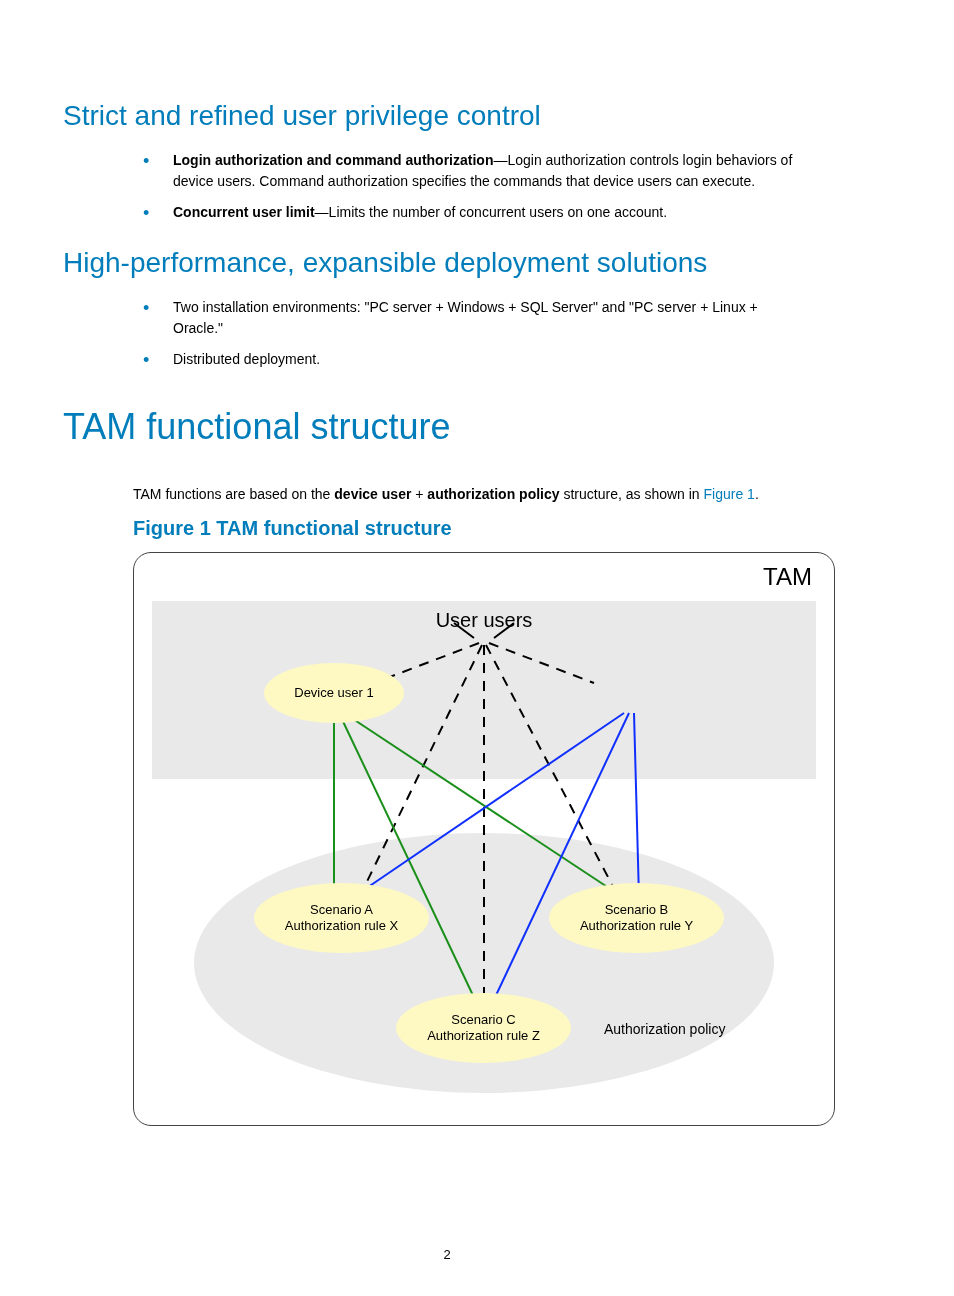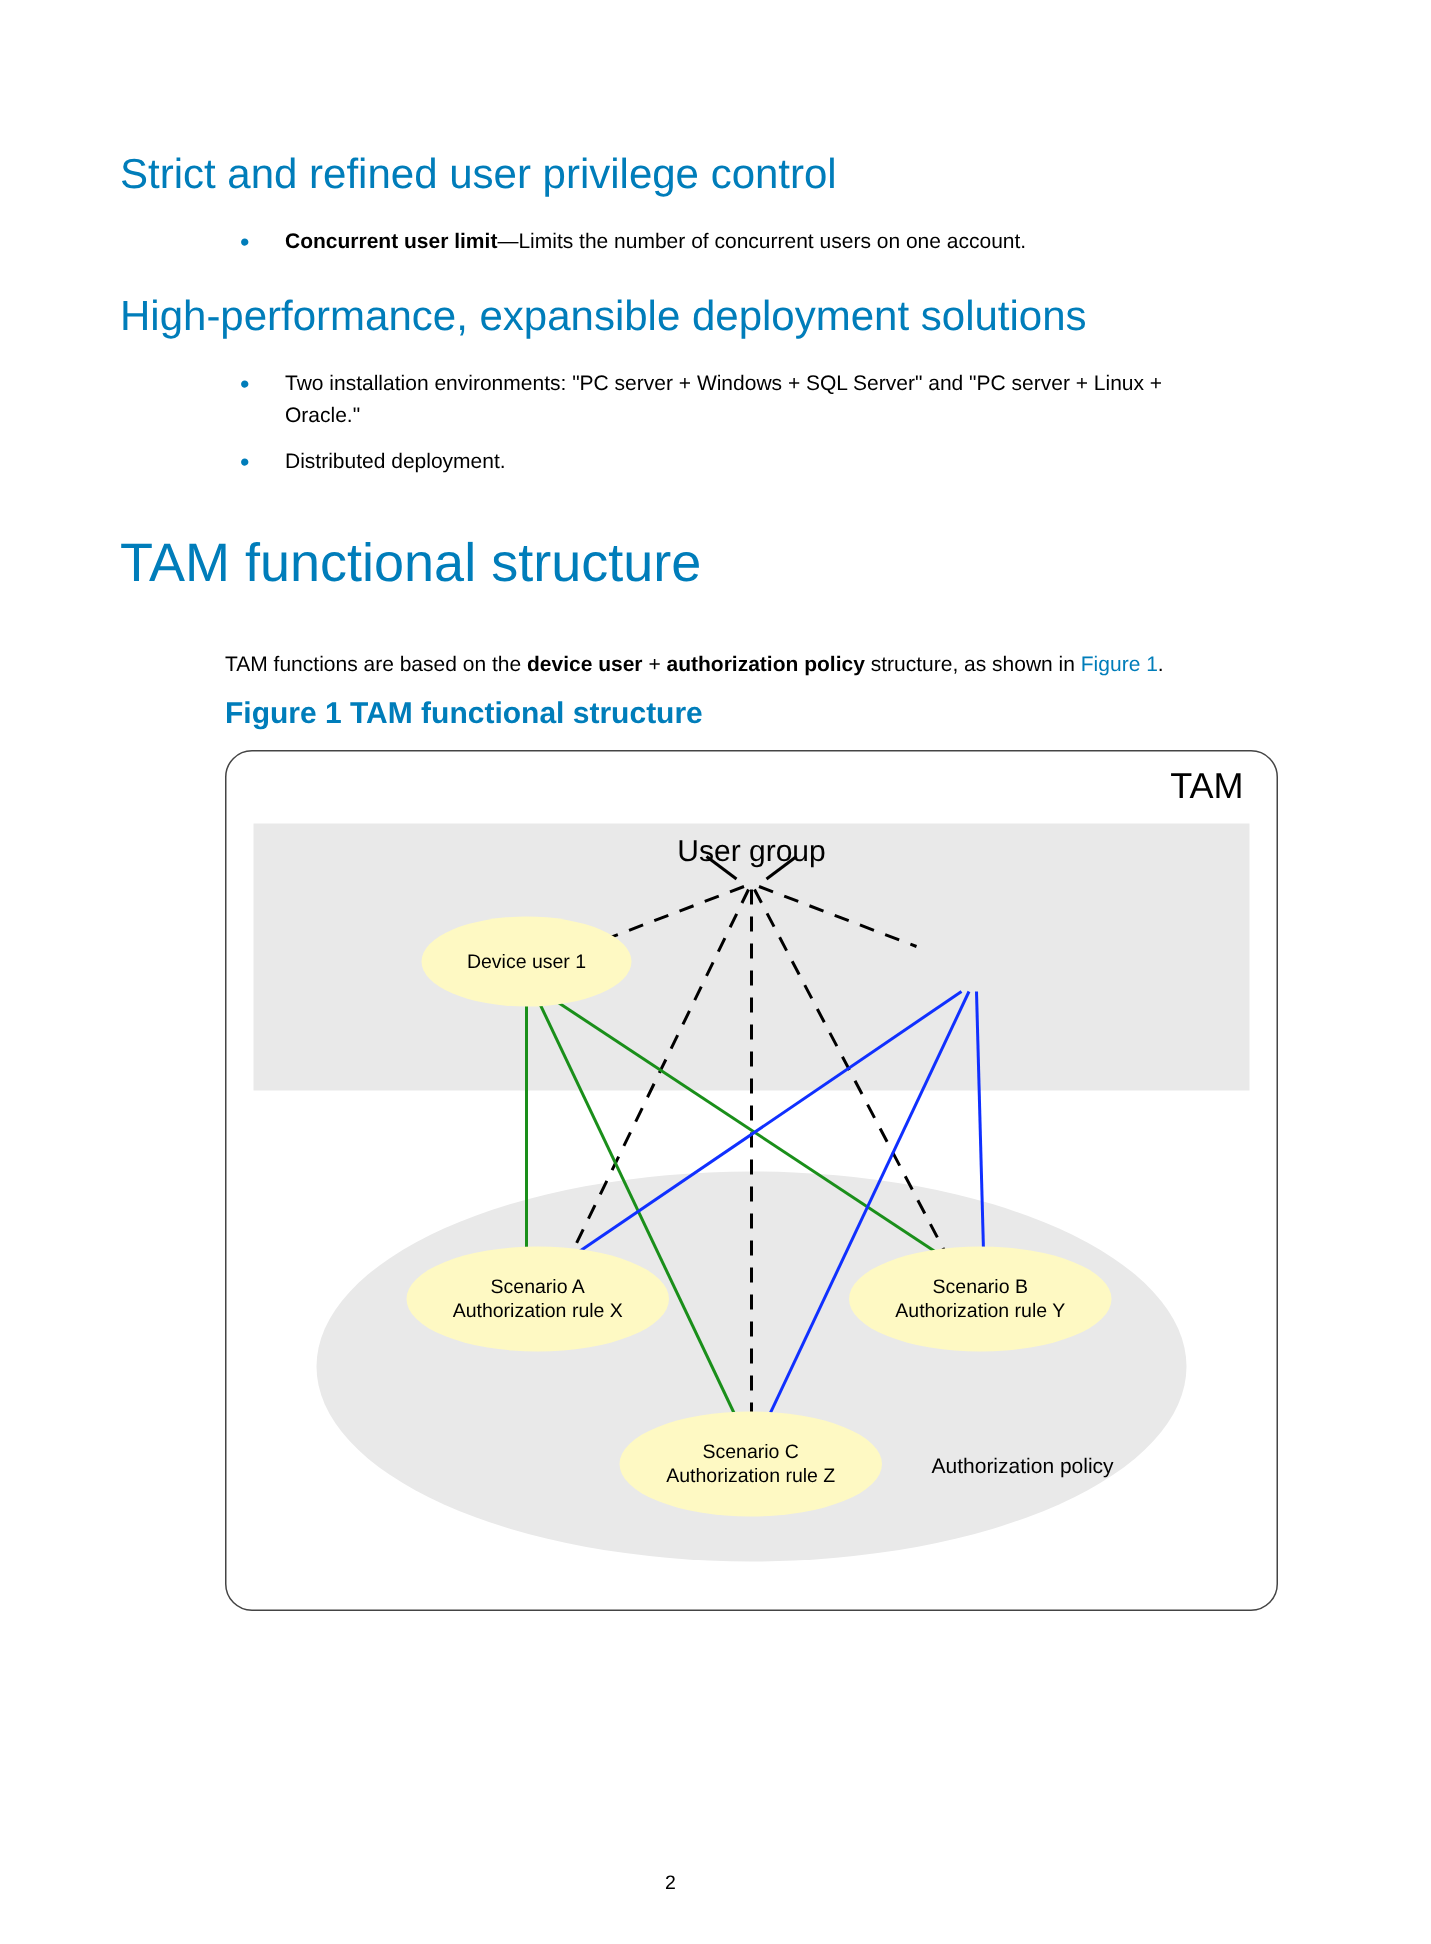--- a/index.html
+++ b/index.html
@@ -7,21 +7,21 @@
     padding: 0;
     font-family: Arial, Helvetica, sans-serif;
     background: #fff;
     color: #000;
   }
   .page {
     width: 894px;
     height: 1296px;
     position: relative;
     box-sizing: border-box;
-    padding: 100px 90px 40px 80px;
+    padding: 100px 90px 40px 63px;
   }
   .h2 {
     color: #007dba;
     font-weight: 300;
     font-size: 28px;
     margin: 0 0 18px 0;
     font-family: "Segoe UI Light", "Helvetica Neue", Arial, sans-serif;
   }
   .h1 {
     color: #007dba;
@@ -138,40 +138,43 @@
   }
 </style>
 </head>
 <body>
 
 <div class="page">
 
   <div class="h2">Strict and refined user privilege control</div>
   <ul class="bullets">
     <li>
+      <b>Login authorization and command authorization</b><span>—Login authorization controls login behaviors of device users. Command authorization specifies the commands that device users can execute.</span>
+    </li>
+    <li>
       <b>Concurrent user limit</b><span>—Limits the number of concurrent users on one account.</span>
     </li>
   </ul>
 
   <div class="h2">High-performance, expansible deployment solutions</div>
   <ul class="bullets">
     <li><span>Two installation environments: "PC server + Windows + SQL Server" and "PC server + Linux + Oracle."</span></li>
     <li><span>Distributed deployment.</span></li>
   </ul>
 
   <div class="h1">TAM functional structure</div>
   <div class="body-text">
     <span>TAM functions are based on the </span><b>device user</b><span> + </span><b>authorization policy</b><span> structure, as shown in </span><span class="link">Figure 1</span><span>.</span>
   </div>
   <div class="figure-caption">Figure 1 TAM functional structure</div>
 
   <div class="figure">
     <div class="tam-label">TAM</div>
     <div class="top-band"></div>
-    <div class="user-group-label">User group</div>
+    <div class="user-group-label">User users</div>
 
     <div class="policy-oval" style="left:60px; top:280px; width:580px; height:260px;"></div>
 
     <svg class="lines" viewBox="0 0 700 572">
 
       <line x1="340" y1="85" x2="320" y2="70" stroke="#000" stroke-width="2"></line>
       <line x1="360" y1="85" x2="380" y2="70" stroke="#000" stroke-width="2"></line>
 
       <line x1="345" y1="90" x2="240" y2="130" stroke="#000" stroke-width="2" stroke-dasharray="10 8"></line>
       <line x1="355" y1="90" x2="460" y2="130" stroke="#000" stroke-width="2" stroke-dasharray="10 8"></line>

